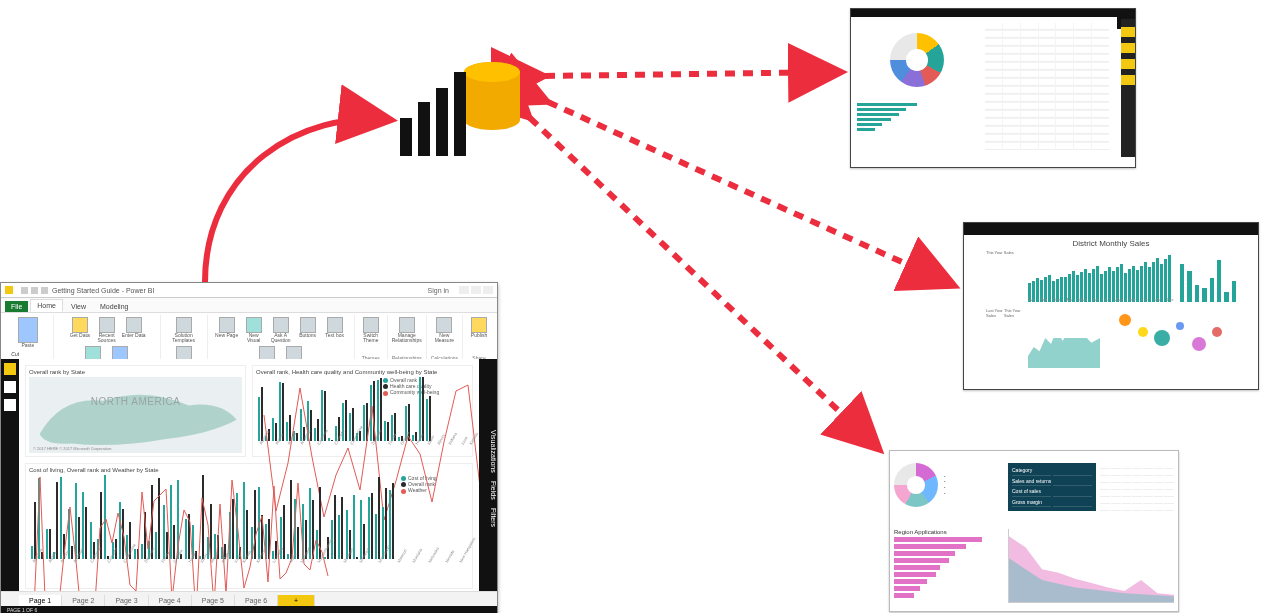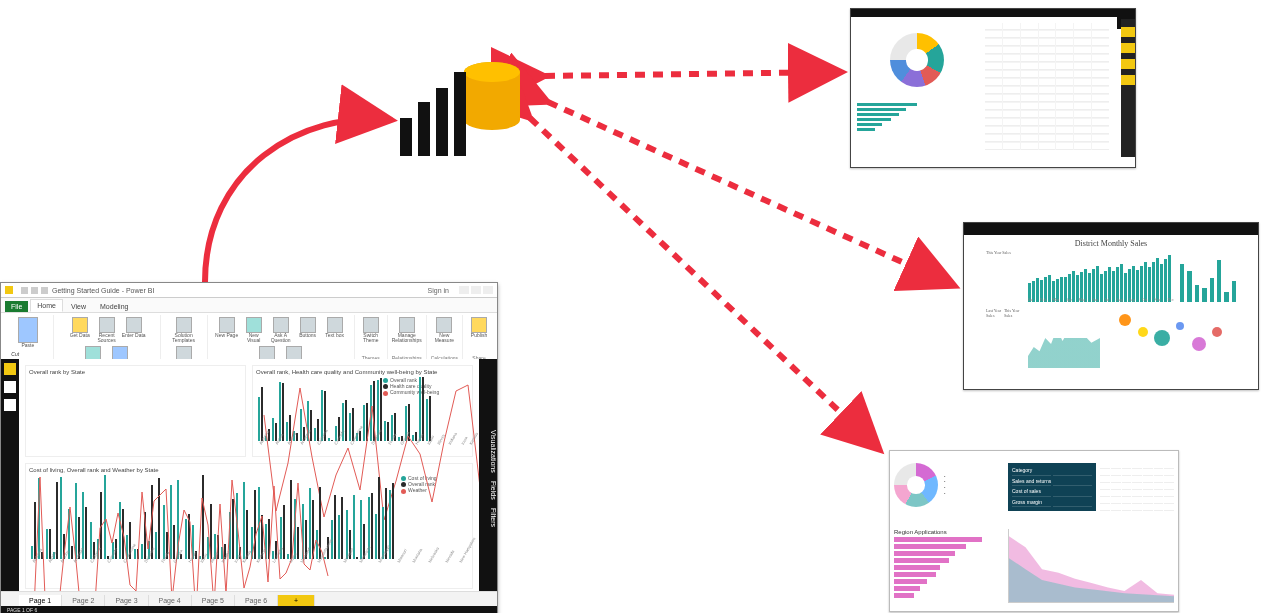--- a/index.html
+++ b/index.html
@@ -244,21 +244,21 @@
   #t1 .sidebar {
     background:linear-gradient(#222,#222);
   }
   #t1 .sb-accents { position:absolute; top:18px; right:0; width:14px; display:flex; flex-direction:column; gap:6px;}
   #t1 .sb-accents i { height:10px; background:#f2c811; display:block;}
 
   
   #t2 { left:963px; top:222px; width:294px; height:166px;}
   #t2 .chrome-top{height:12px;}
   #t2 .chrome-bot{height:6px;}
-  #t2 .body { inset:12px 0 6px; padding:4px 22px;font-family:Liberation Serif, serif;}
+  #t2 .body { inset:12px 0 6px; padding:4px 22px;}
   #t2 .title { text-align:center; font-size:8px; color:#444; margin-bottom:2px;}
   #t2 .row1 { display:flex; gap:6px; height:52px;}
   #t2 .left-slicer{ width:36px; display:flex; align-items:flex-start;}
   #t2 .barchart { flex:1; position:relative;}
   #t2 .side-bars{
     width:56px; display:flex; align-items:flex-end; gap:3px;
   }
   #t2 .side-bars span{ width:6px; background:#25a59a; }
   #t2 .row2 { display:flex; gap:6px; height:60px; margin-top:6px;}
   #t2 .area-wrap{ flex:1; position:relative; border:0px solid #eee;}
@@ -489,20 +489,28 @@
         <i class="on"></i>
         <i></i>
         <i></i>
       </div>
 
       <div class="canvas">
         <div style="display:flex; gap:6px;">
 
           <div class="visual" style="flex:1;">
             <div class="vtitle">Overall rank by State</div>
+            <div class="mapbox">
+              
+              <svg width="100%" height="100%" viewBox="0 0 200 80" preserveAspectRatio="none">
+                <path d="M10,60 Q30,20 70,25 Q110,10 150,30 Q180,25 195,45 Q170,60 130,65 Q80,75 40,70 Q15,72 10,60 Z" fill="#a9cfc7" opacity=".9"></path>
+              </svg>
+              <div class="label">NORTH AMERICA</div>
+              <div style="position:absolute;left:4px;bottom:2px;font-size:4px;color:#888;">© 2017 HERE © 2017 Microsoft Corporation</div>
+            </div>
           </div>
 
           <div class="visual" style="flex:1;">
             <div class="vtitle">Overall rank, Health care quality and Community well-being by State</div>
             <div style="display:flex;">
               <div class="chart-area" id="bars-top" style="flex:1;height:76px;">
                 <div class="grouped-bars">
                     <div class="g">
                       <span class="a" style="height: 43.52px;"></span>
                       <span class="b" style="height: 53.76px;"></span>

